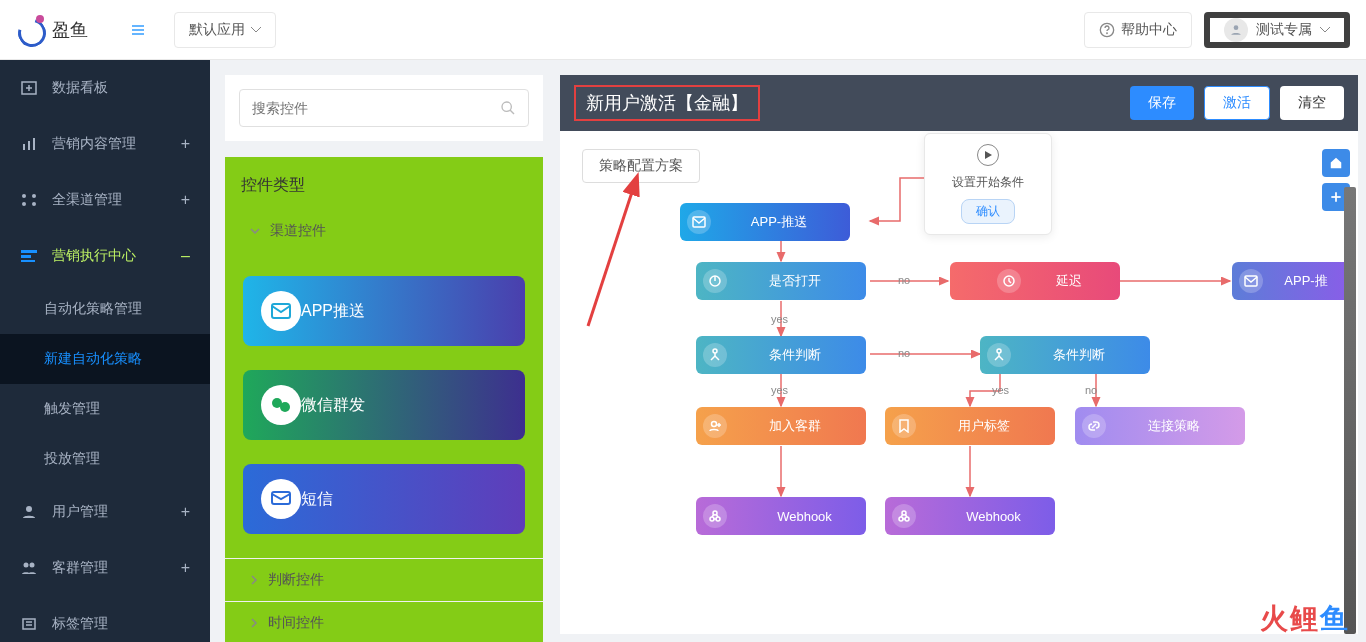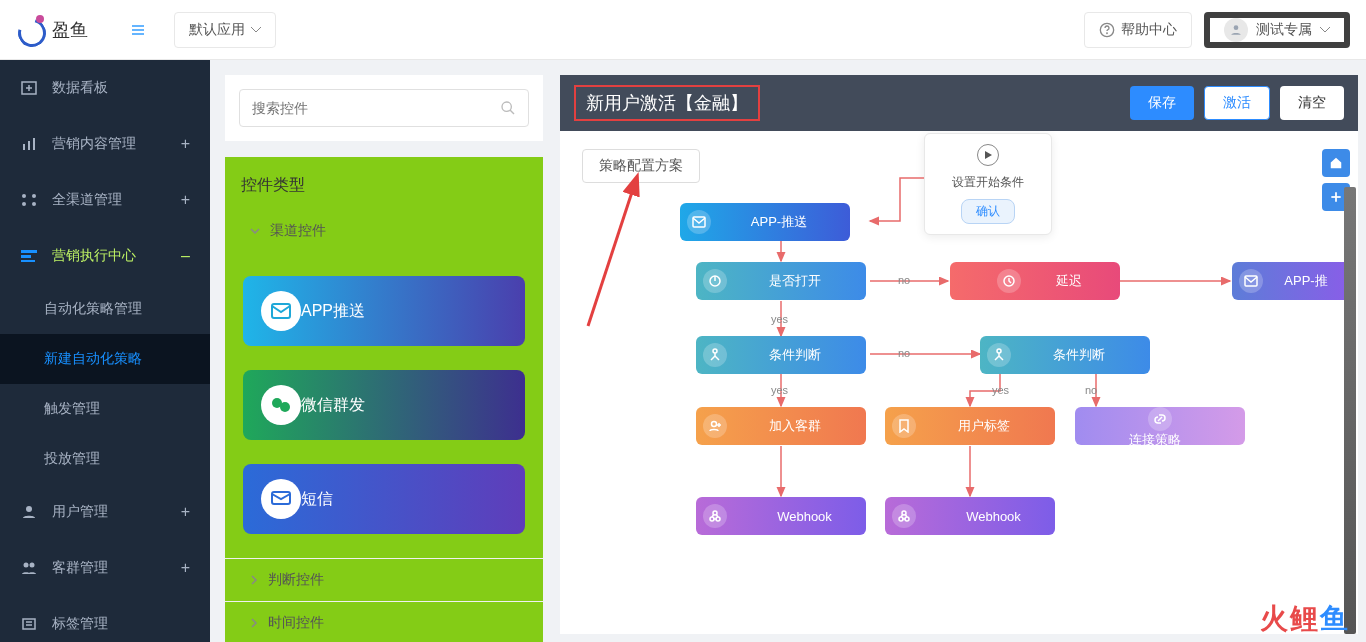--- a/index.html
+++ b/index.html
@@ -461,21 +461,21 @@
     <div class="node w170 g-orange" style="left:325px; top:276px;">
       <div class="n-icon">
           <div class="n-icon-inner">
             <svg width="12" height="14" viewBox="0 0 12 14" fill="none" stroke="#fff" stroke-width="1.5">
               <path d="M2 1 H10 V13 L6 10 L2 13 Z"></path>
             </svg>
           </div>
         </div>
       <span class="n-label">用户标签</span>
     </div>
-    <div class="node w170 g-violet" style="left:515px; top:276px;flex-direction:column;">
+    <div class="node w170 g-violet" style="left:515px; top:276px;">
       <div class="n-icon">
           <div class="n-icon-inner">
             <svg width="14" height="14" viewBox="0 0 14 14" fill="none" stroke="#fff" stroke-width="1.5">
               <path d="M5 9 L9 5"></path>
               <path d="M6 3 L9 3 A3 3 0 0 1 9 9"></path>
               <path d="M8 11 L5 11 A3 3 0 0 1 5 5"></path>
             </svg>
           </div>
         </div>
       <span class="n-label">连接策略</span>

